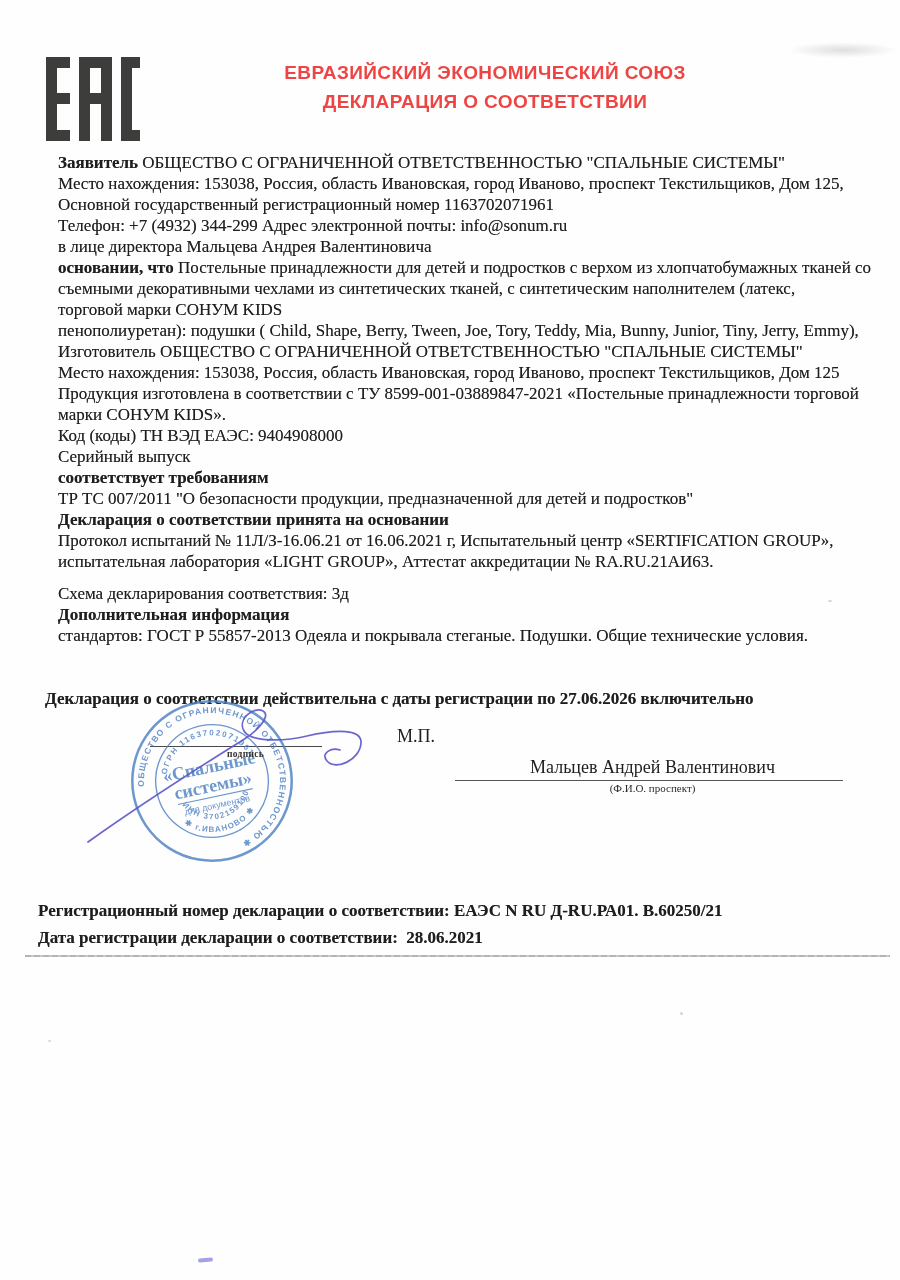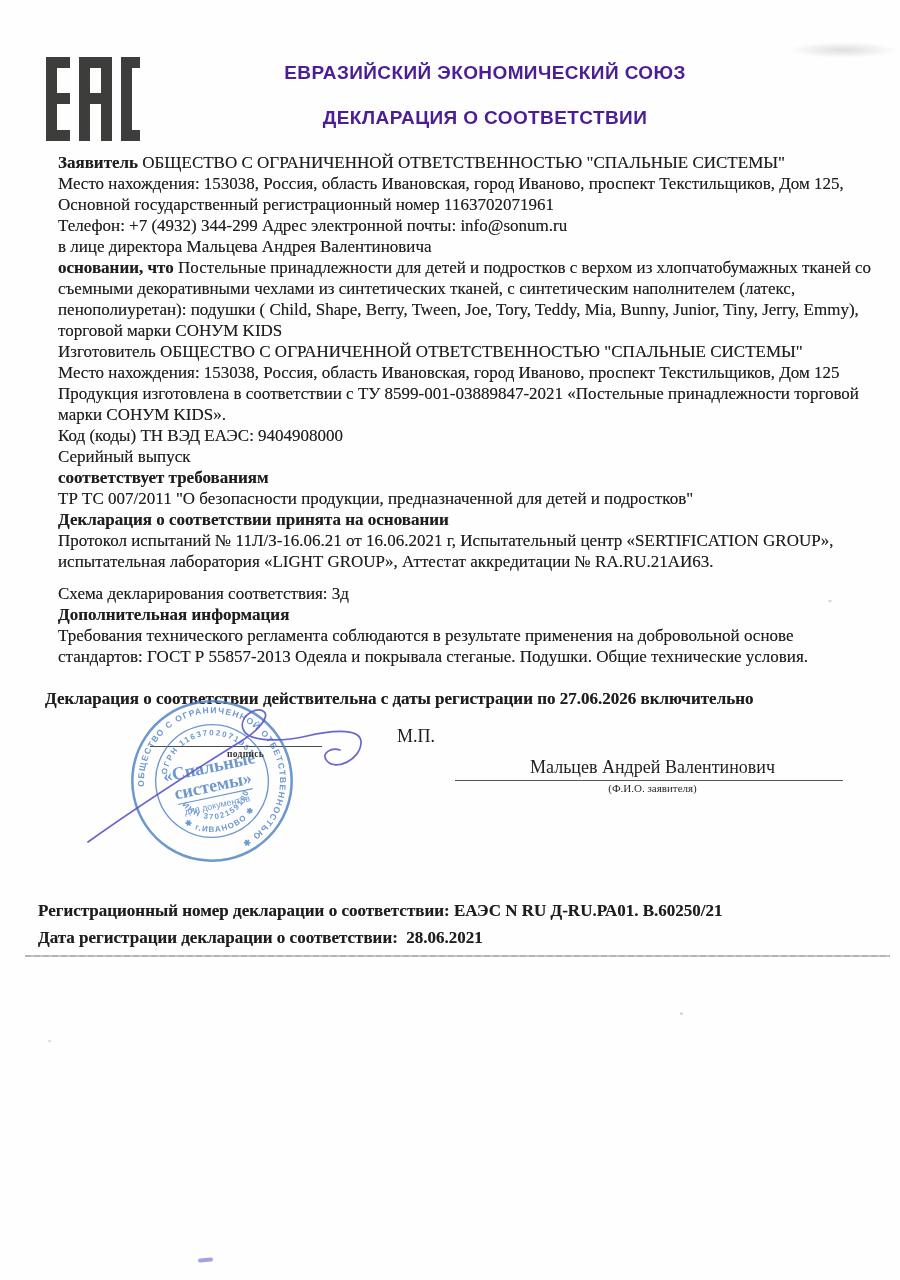--- a/index.html
+++ b/index.html
@@ -5,22 +5,22 @@
   html,body { margin:0; padding:0; background:#e8e8e8; }
   .page {
     position:relative; width:900px; height:1280px; margin:0 auto;
     background:#fefefe; overflow:hidden;
     font-family:"Liberation Serif", serif; color:#1e1e1e;
   }
   
   .eac-logo { position:absolute; left:46px; top:57px; width:94px; height:84px; }
   .title-block { position:absolute; left:120px; top:62px; width:730px; text-align:center;
     font-family:"Liberation Sans", sans-serif; font-weight:bold; font-size:19px;
-    letter-spacing:.4px; color:#4c1d95; }
-  .title-block .t2 { margin-top:23px; }
+    letter-spacing:.4px; color:#ef4444; }
+  .title-block .t2 { margin-top:7px; }
   
   .text-block { position:absolute; left:30px; width:822px;margin-left:28px; }
   #block1 { top:152px; }
   #block2 { top:583px; }
   .line { height:21px; line-height:21px; font-size:17px; white-space:nowrap;
     text-shadow:0 0 .4px rgba(40,40,40,.55); }
   .line b { font-weight:bold; }
   .validity { position:absolute; left:45px; top:688px; width:822px;
     font-weight:bold; font-size:17px; line-height:21px; white-space:nowrap;
     text-shadow:0 0 .4px rgba(40,40,40,.55); }
@@ -90,23 +90,23 @@
       <div class="line"><b></b><span>Основной государственный регистрационный номер 1163702071961</span></div>
 
       <div class="line"><b></b><span>Телефон: +7 (4932) 344-299 Адрес электронной почты: info@sonum.ru</span></div>
 
       <div class="line"><b></b><span>в лице директора Мальцева Андрея Валентиновича</span></div>
 
       <div class="line"><b>основании, что</b><span> Постельные принадлежности для детей и подростков с верхом из хлопчатобумажных тканей со</span></div>
 
       <div class="line"><b></b><span>съемными декоративными чехлами из синтетических тканей, с синтетическим наполнителем (латекс,</span></div>
 
+      <div class="line"><b></b><span>торговой марки СОНУМ KIDS</span></div>
+
       <div class="line"><b></b><span>пенополиуретан): подушки ( Child, Shape, Berry, Tween, Joe, Tory, Teddy, Mia, Bunny, Junior, Tiny, Jerry, Emmy),</span></div>
-
-      <div class="line"><b></b><span>торговой марки СОНУМ KIDS</span></div>
 
       <div class="line"><b></b><span>Изготовитель ОБЩЕСТВО С ОГРАНИЧЕННОЙ ОТВЕТСТВЕННОСТЬЮ "СПАЛЬНЫЕ СИСТЕМЫ"</span></div>
 
       <div class="line"><b></b><span>Место нахождения: 153038, Россия, область Ивановская, город Иваново, проспект Текстильщиков, Дом 125</span></div>
 
       <div class="line"><b></b><span>Продукция изготовлена в соответствии с ТУ 8599-001-03889847-2021 «Постельные принадлежности торговой</span></div>
 
       <div class="line"><b></b><span>марки СОНУМ KIDS».</span></div>
 
       <div class="line"><b></b><span>Код (коды) ТН ВЭД ЕАЭС: 9404908000</span></div>
@@ -123,34 +123,33 @@
 
       <div class="line"><b></b><span>испытательная лаборатория «LIGHT GROUP», Аттестат аккредитации № RA.RU.21АИ63.</span></div>
     </div>
 
   <div id="block2" class="text-block">
 
       <div class="line"><b></b><span>Схема декларирования соответствия: 3д</span></div>
 
       <div class="line"><b>Дополнительная информация</b><span></span></div>
 
-      <div class="line"><b></b><span>Требования технического регламента соблюдаются в результате применения на добровольной основе</span></div>
 
       <div class="line"><b></b><span>стандартов: ГОСТ Р 55857-2013 Одеяла и покрывала стеганые. Подушки. Общие технические условия.</span></div>
     </div>
 
   <div class="validity">Декларация о соответствии действительна с даты регистрации по 27.06.2026 включительно</div>
 
   <div class="mp">М.П.</div>
   <div class="sig-line-left"></div>
   <div class="podpis">подпись</div>
   <div class="fio-box">
     <div class="fio-name">Мальцев Андрей Валентинович</div>
     <div class="fio-rule"></div>
-    <div class="fio-caption">(Ф.И.О. заявителя)</div>
+    <div class="fio-caption">(Ф.И.О. проспект)</div>
   </div>
 
   <svg class="stamp" viewBox="0 0 160 160" aria-hidden="true">
     <defs>
       <path id="outerArc" d="M 80,80 m -64,0 a 64,64 0 1,1 128,0 a 64,64 0 1,1 -128,0"></path>
       <path id="ogrnArc" d="M 80,80 m -43,0 a 43,43 0 1,1 86,0 a 43,43 0 1,1 -86,0"></path>
       <path id="innArc" d="M 80,80 m -36,0 a 36,36 0 1,0 72,0 a 36,36 0 1,0 -72,0"></path>
       <path id="cityArc" d="M 80,80 m -48,0 a 48,48 0 1,0 96,0 a 48,48 0 1,0 -96,0"></path>
     </defs>
     <g stroke="#4e82c4" fill="none">

